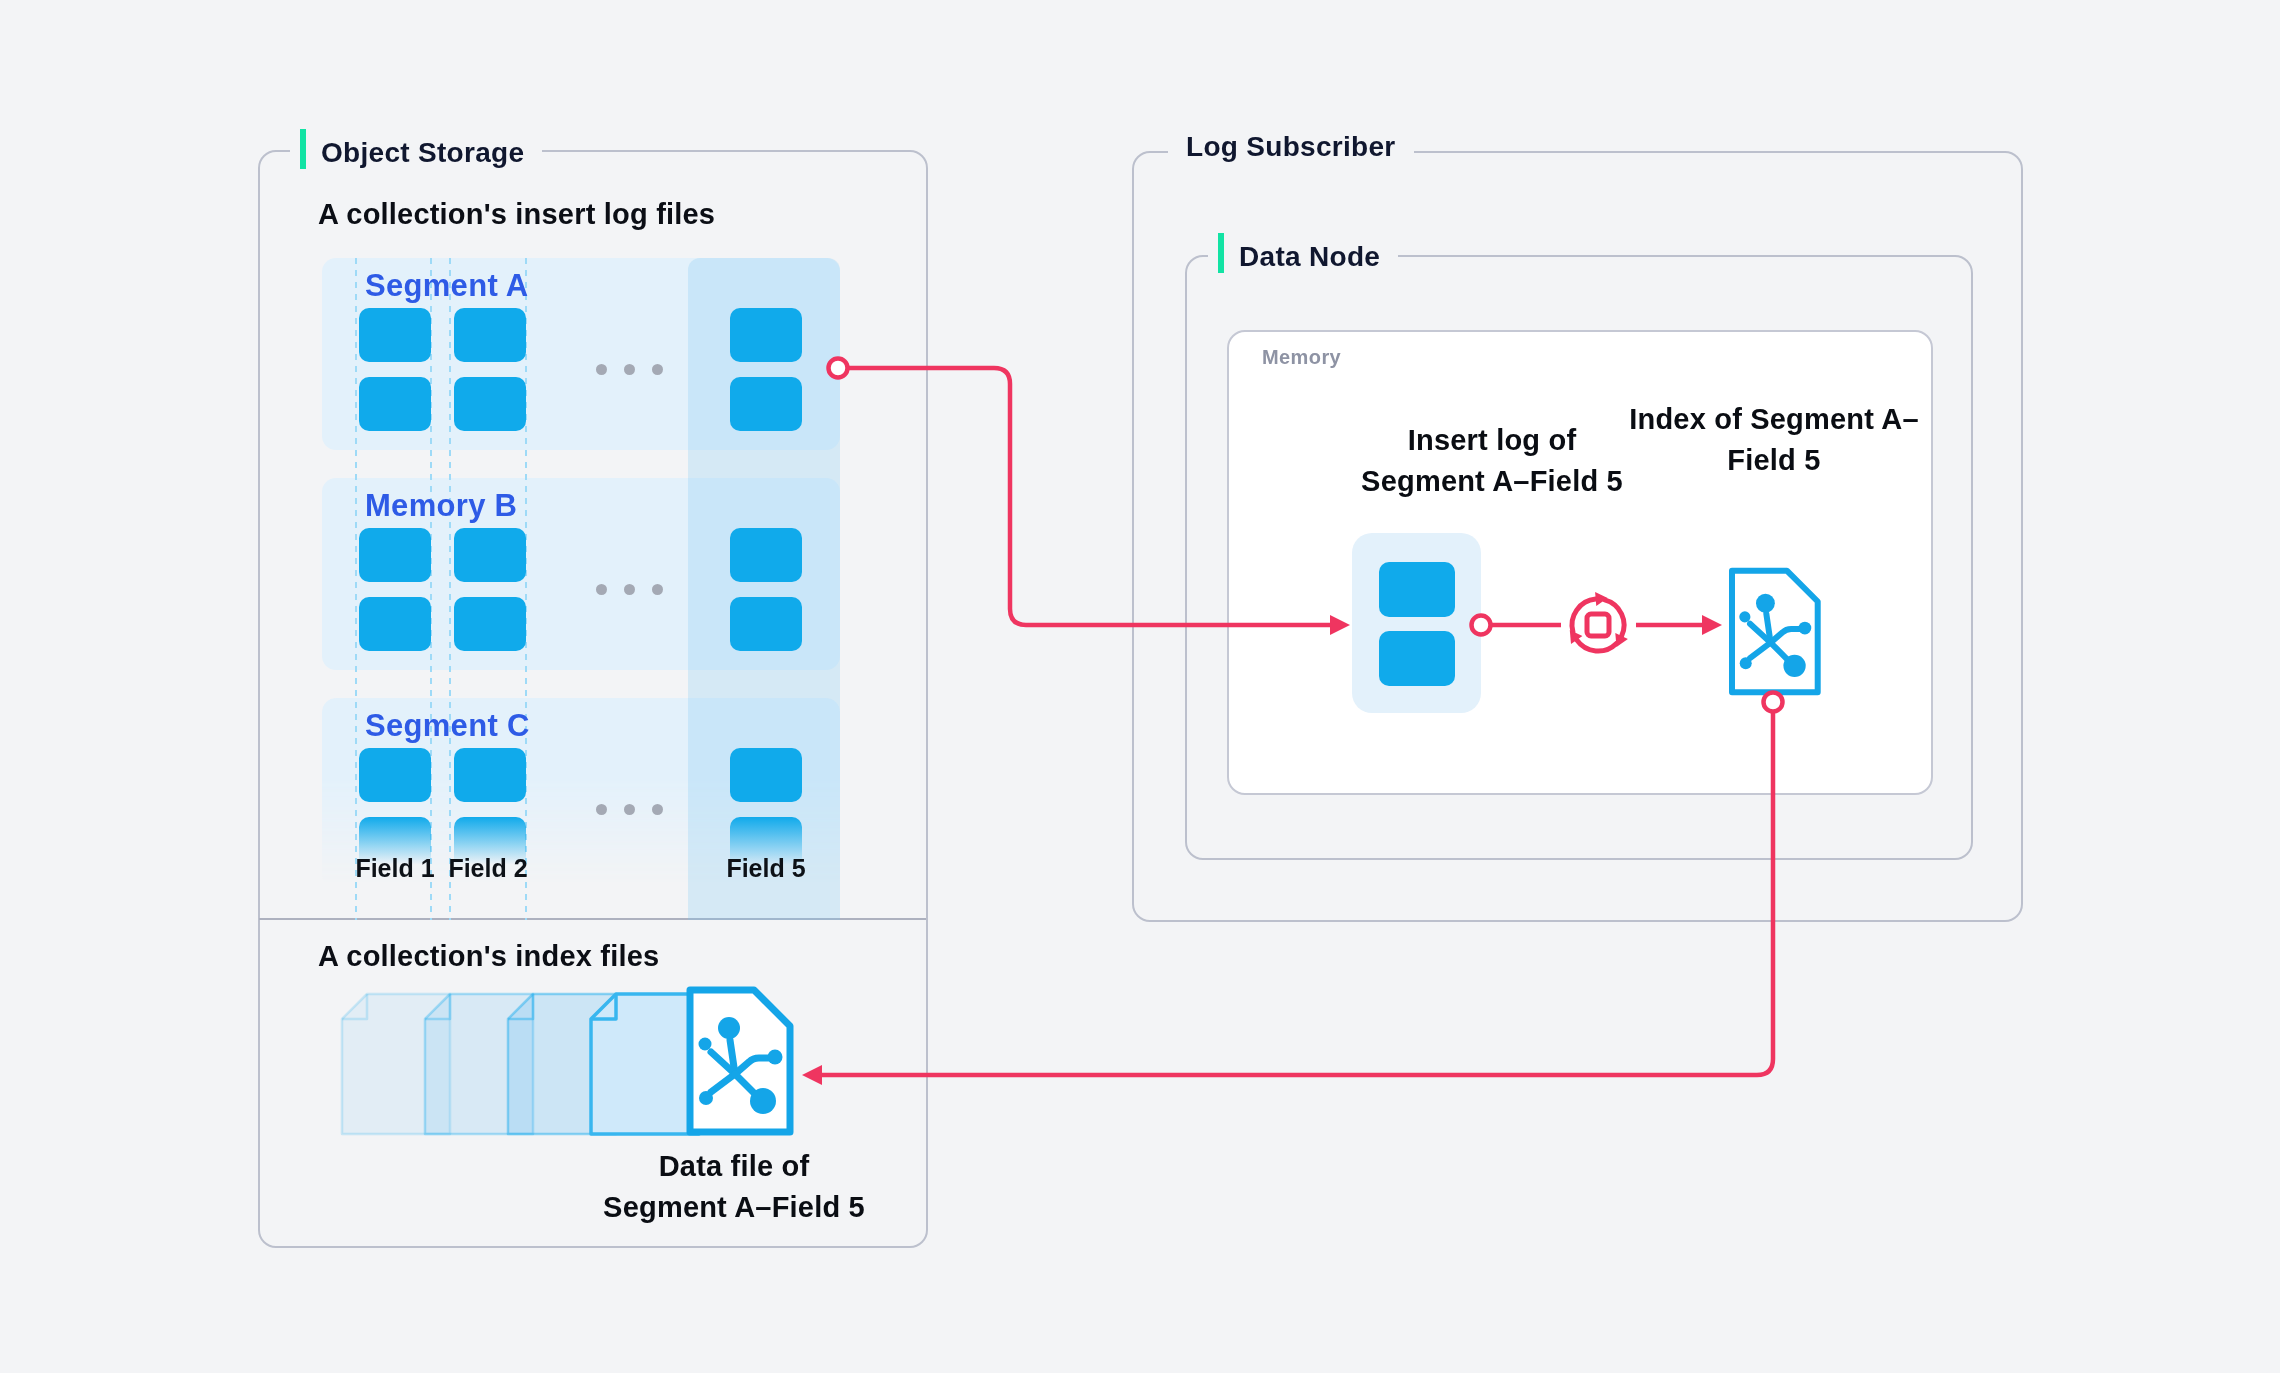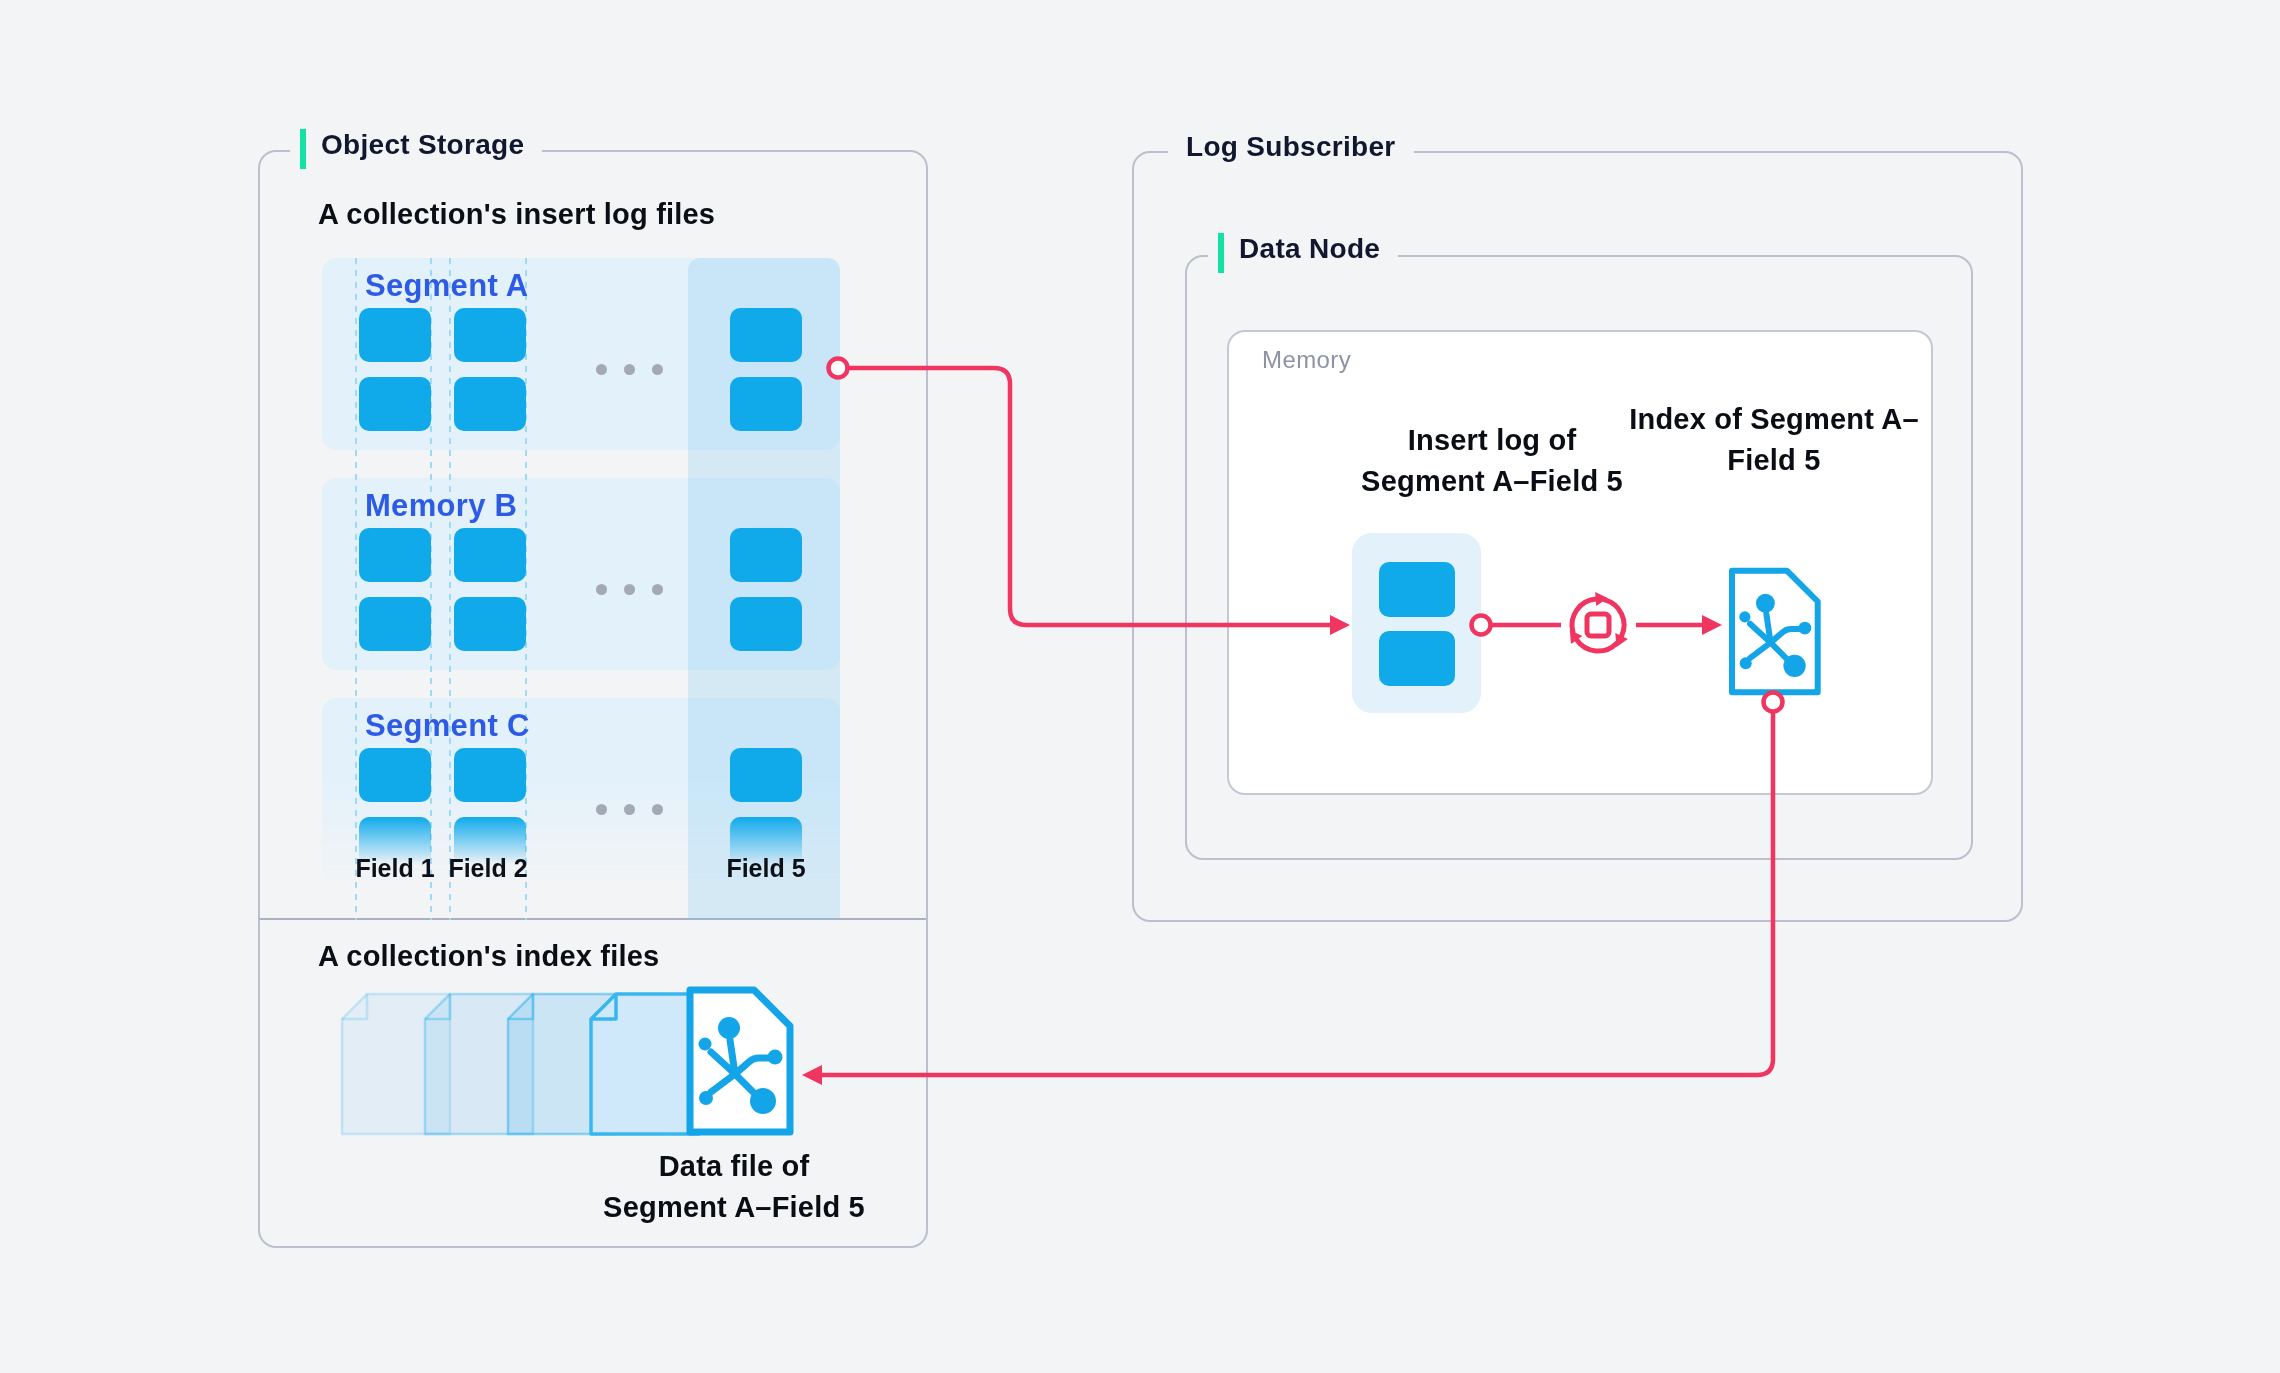--- a/index.html
+++ b/index.html
@@ -1,20 +1,20 @@
 <!DOCTYPE html>
 <html><head>
 <meta charset="utf-8">
 <style>
   html,body{margin:0;padding:0;background:#f3f4f6;}
   .canvas{position:relative;width:2280px;height:1373px;background:#f3f4f6;
           font-family:"Liberation Sans", sans-serif;overflow:hidden;}
   .panel{position:absolute;border:2px solid #bcc0cd;border-radius:18px;box-sizing:border-box;}
   .panel.white{background:#ffffff;border-color:#c5c8d4;}
-  .legend{position:absolute;display:flex;align-items:flex-start;background:#f3f4f6;z-index:6;
+  .legend{position:absolute;display:flex;align-items:flex-end;background:#f3f4f6;z-index:6;
           padding:0 18px 0 10px;}
   .gbar{width:6px;height:40px;background:#12e3a4;margin-right:15px;}
   .ltitle{font-size:28px;font-weight:600;color:#10172f;letter-spacing:.3px;white-space:nowrap;}
   .heading{position:absolute;font-size:29px;font-weight:700;color:#0b0e15;letter-spacing:.2px;
            white-space:nowrap;z-index:4;}
   .seg-box{position:absolute;left:322px;width:518px;height:192px;background:#e3f1fb;
            border-radius:14px;z-index:1;}
   .seg-box.fade{-webkit-mask-image:linear-gradient(#000 42%,transparent 97%);
                 mask-image:linear-gradient(#000 42%,transparent 97%);}
   .seg-label{position:absolute;left:365px;font-size:31px;font-weight:600;color:#2e5be6;
@@ -25,21 +25,21 @@
          background:repeating-linear-gradient(180deg,#9edaf7 0 6px,transparent 6px 12px);}
   .sq{position:absolute;width:72px;height:54px;background:#10aaeb;border-radius:10px;z-index:3;}
   .sq.fade{background:linear-gradient(180deg,#10aaeb 0%,rgba(16,170,235,0) 88%);}
   .dots{position:absolute;display:flex;gap:17px;z-index:3;}
   .dots span{width:11px;height:11px;border-radius:50%;background:#a4a9b4;}
   .field-label{position:absolute;transform:translateX(-50%);font-size:25px;font-weight:700;
                color:#0d1117;z-index:4;white-space:nowrap;}
   .divider{position:absolute;left:259px;top:918px;width:667px;border-top:2px solid #adb1bf;z-index:1;}
   .cap{position:absolute;transform:translateX(-50%);font-size:29px;font-weight:700;color:#0a0d13;
        line-height:41px;text-align:center;white-space:nowrap;z-index:4;letter-spacing:.2px;}
-  .mem-label{position:absolute;left:1262px;top:346px;font-size:24px;font-weight:400;
+  .mem-label{position:absolute;left:1262px;top:346px;font-size:20px;font-weight:700;
              color:#8e93a4;letter-spacing:.4px;z-index:4;}
   .chunkbox{position:absolute;left:1352px;top:533px;width:129px;height:180px;background:#e3f1fb;
             border-radius:20px;z-index:3;}
   .ghost{position:absolute;top:992px;z-index:2;}
   .iconabs{position:absolute;z-index:4;}
   svg{display:block;}
   .overlay{position:absolute;left:0;top:0;z-index:10;pointer-events:none;}
 </style>
 </head>
 <body>

